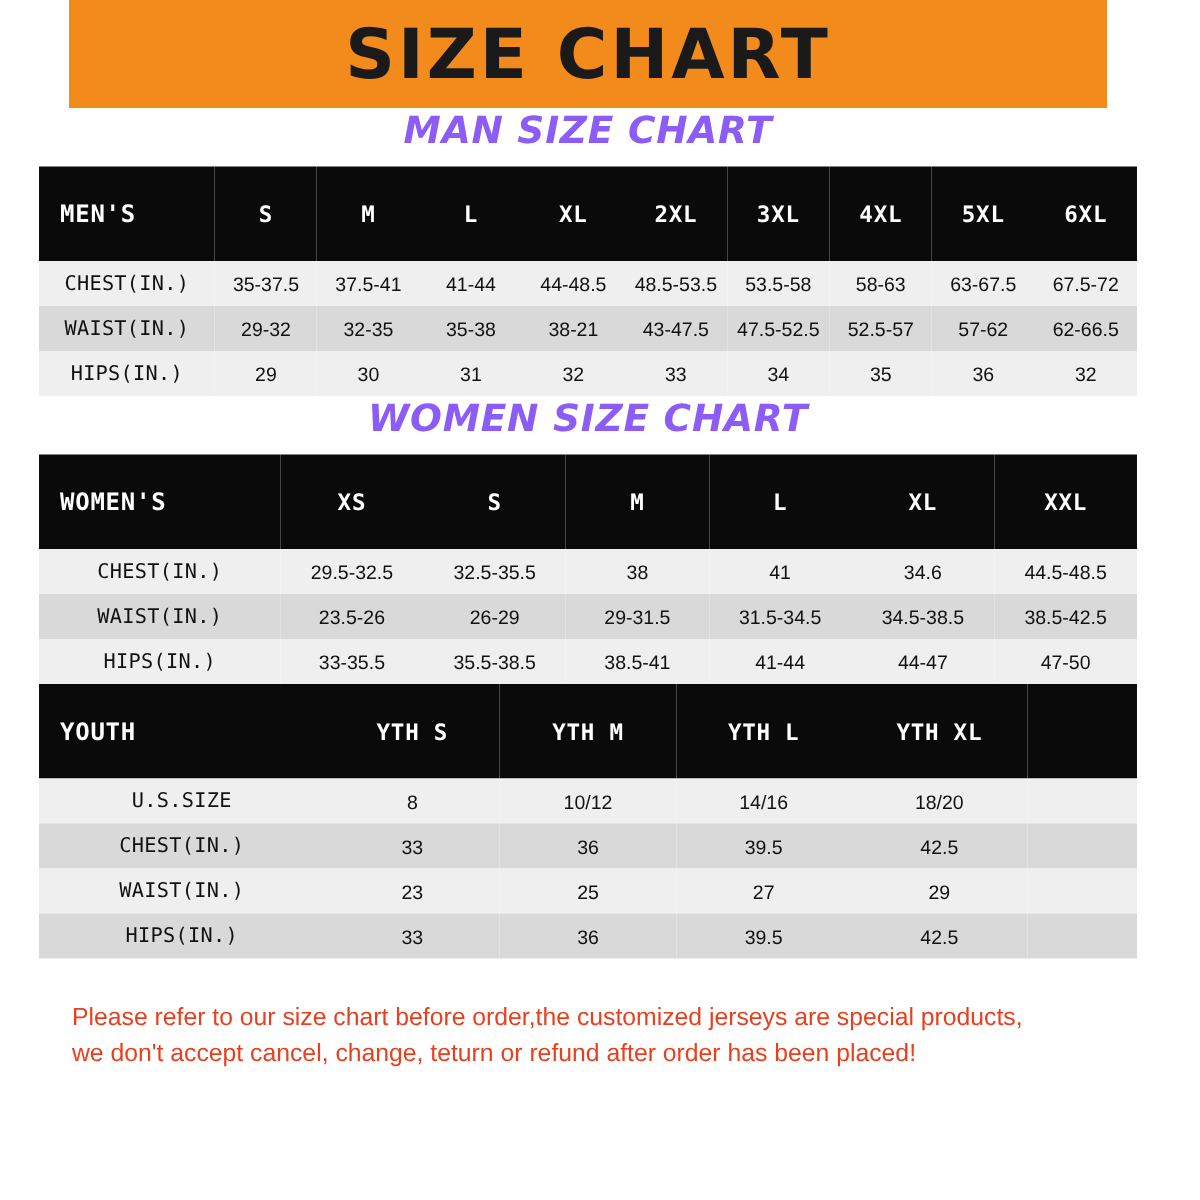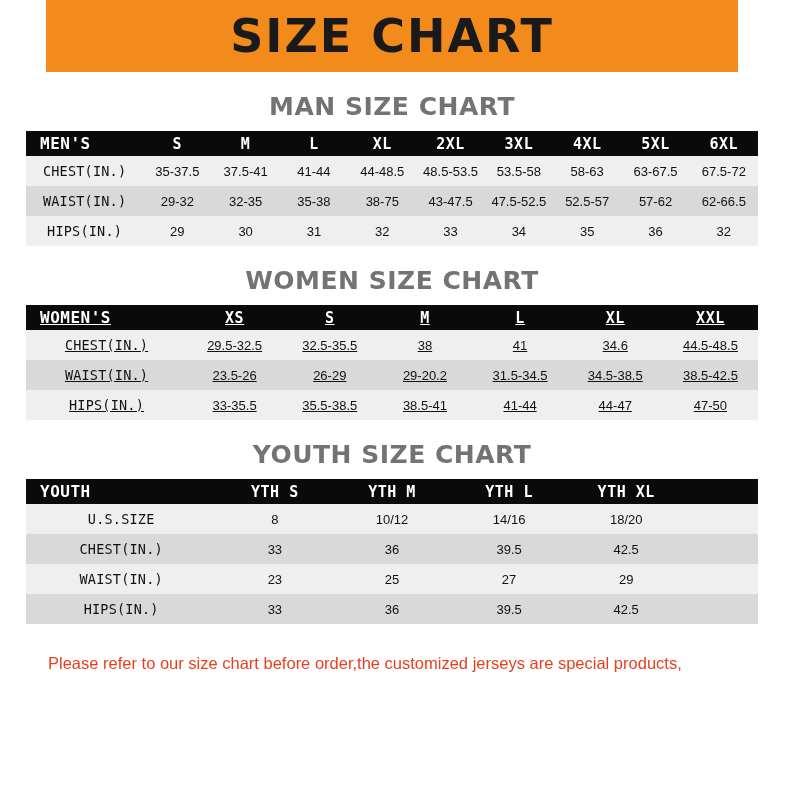--- a/index.html
+++ b/index.html
@@ -57,36 +57,37 @@
   }
   .content {
     padding: 0 26px;
     box-sizing: border-box;
   }
   .section-title {
     text-align: center;
     font-family: "DejaVu Sans", sans-serif;
     font-weight: bold;
     font-size: 25px;
-    color: #737373;
+    color: #8b5cf6;
     letter-spacing: 0.5px;
-    margin: 20px 0 10px 0;
+    margin: 0 0 10px 0;
+    font-style: italic;
   }
   table.size-table {
     width: 100%;
     border-collapse: collapse;
     table-layout: fixed;
   }
   table.size-table th {
     background: #0a0a0a;
     color: #ffffff;
     font-family: "DejaVu Sans Mono", monospace;
     font-weight: bold;
     font-size: 15px;
-    padding: 3px 2px;
+    padding: 22px 2px;
     text-align: center;
     letter-spacing: 0.5px;
   }
   table.size-table th.rowhead {
     text-align: left;
     padding-left: 14px;
     font-size: 16px;
   }
   table.size-table td {
     text-align: center;
@@ -97,21 +98,21 @@
   }
   table.size-table td.rowhead {
     font-family: "DejaVu Sans Mono", monospace;
     font-size: 13.5px;
     letter-spacing: 0.2px;
   }
   tr.row-light td { background: #efefef; }
   tr.row-dark td { background: #d9d9d9; }
 
   
-  .women td, .women th { font-size: 14px; text-decoration: underline; }
+  .women td, .women th { font-size: 14px; }
   .women td.rowhead, .women th.rowhead { font-size: 14px; }
   .women td { padding: 9px 1px; }
   .women th { padding: 11px 2px; font-size: 17px; }
 
   .youth td, .youth th { font-size: 14px; }
   .youth td { padding: 9px 1px; }
   .youth th { padding: 11px 2px; font-size: 17px; }
   .youth th.rowhead { font-size: 17px; }
 
   .footer-note {
@@ -168,21 +169,21 @@
           <td>53.5-58</td>
           <td>58-63</td>
           <td>63-67.5</td>
           <td>67.5-72</td>
         </tr>
         <tr class="row-dark">
           <td class="rowhead">WAIST(IN.)</td>
           <td>29-32</td>
           <td>32-35</td>
           <td>35-38</td>
-          <td>38-75</td>
+          <td>38-21</td>
           <td>43-47.5</td>
           <td>47.5-52.5</td>
           <td>52.5-57</td>
           <td>57-62</td>
           <td>62-66.5</td>
         </tr>
         <tr class="row-light">
           <td class="rowhead">HIPS(IN.)</td>
           <td>29</td>
           <td>30</td>
@@ -221,38 +222,37 @@
           <td>32.5-35.5</td>
           <td>38</td>
           <td>41</td>
           <td>34.6</td>
           <td>44.5-48.5</td>
         </tr>
         <tr class="row-dark">
           <td class="rowhead">WAIST(IN.)</td>
           <td>23.5-26</td>
           <td>26-29</td>
-          <td>29-20.2</td>
+          <td>29-31.5</td>
           <td>31.5-34.5</td>
           <td>34.5-38.5</td>
           <td>38.5-42.5</td>
         </tr>
         <tr class="row-light">
           <td class="rowhead">HIPS(IN.)</td>
           <td>33-35.5</td>
           <td>35.5-38.5</td>
           <td>38.5-41</td>
           <td>41-44</td>
           <td>44-47</td>
           <td>47-50</td>
         </tr>
       </tbody>
     </table>
 
-    <div class="section-title">YOUTH SIZE CHART</div>
     <table class="size-table youth">
       <colgroup>
         <col style="width:26%">
         <col span="4" style="width:16%">
         <col style="width:10%">
       </colgroup>
       <thead>
         <tr>
           <th class="rowhead">YOUTH</th>
           <th>YTH S</th>
@@ -293,16 +293,17 @@
           <td>36</td>
           <td>39.5</td>
           <td>42.5</td>
           <td></td>
         </tr>
       </tbody>
     </table>
 
     <div class="footer-note">
       <div>Please refer to our size chart before order,the customized jerseys are special products,</div>
+      <div>we don't accept cancel, change, teturn or refund after order has been placed!</div>
     </div>
 
   </div>
 </div>
 
 </body></html>

